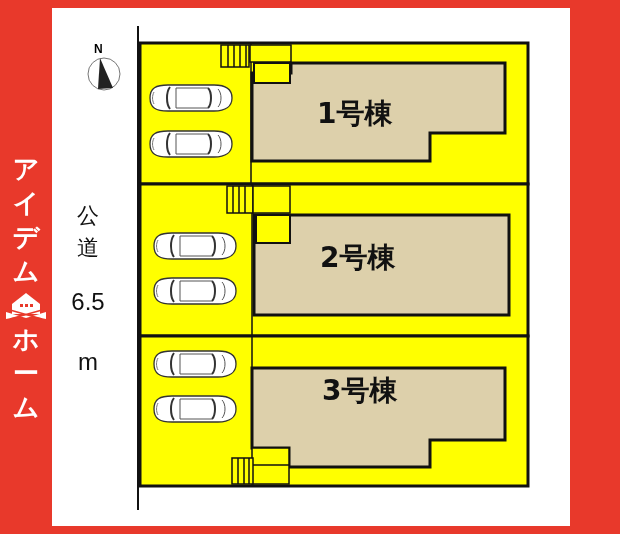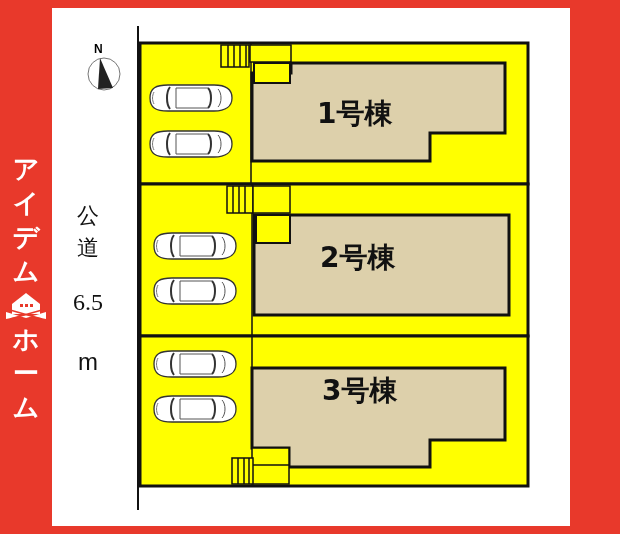--- a/index.html
+++ b/index.html
@@ -4,21 +4,21 @@
   <style>
     html, body { margin: 0; padding: 0; }
     body { width: 620px; height: 534px; position: relative; overflow: hidden; background: #e8392b; font-family: "DejaVu Sans", sans-serif; }
     .frame { position: absolute; left: 52px; top: 8px; width: 518px; height: 518px; background: #ffffff; }
     .brand { position: absolute; left: 0; top: 0; width: 52px; height: 534px; }
     .brand-text { position: absolute; left: 6px; top: 152px; width: 40px; display: flex; flex-direction: column; align-items: center; color: #fff; font-weight: bold; font-size: 26px; line-height: 34px; }
     .brand-house { width: 40px; height: 30px; margin: 2px 0; }
     .compass { position: absolute; left: 86px; top: 42px; width: 40px; height: 50px; }
     .road { position: absolute; left: 58px; top: 200px; width: 60px; text-align: center; font-size: 22px; color: #111; }
     .road div { height: 32px; line-height: 32px; }
-    .road .num { margin-top: 22px; font-family: Liberation Serif, serif; font-size: 24px; }
+    .road .num { margin-top: 22px; font-family: Liberation Sans, sans-serif; font-size: 24px; }
     .road .unit { margin-top: 28px; font-family: "Liberation Sans", sans-serif; font-size: 24px; }
     .road-line { position: absolute; left: 137px; top: 26px; width: 2px; height: 484px; background: #111; }
     svg.plan { position: absolute; left: 0; top: 0; }
     .label { position: absolute; font-weight: bold; font-size: 28px; color: #111; font-family: "DejaVu Sans", sans-serif; }
   </style>
 </head>
 <body>
 
 <div class="brand">
   <div class="brand-text">

